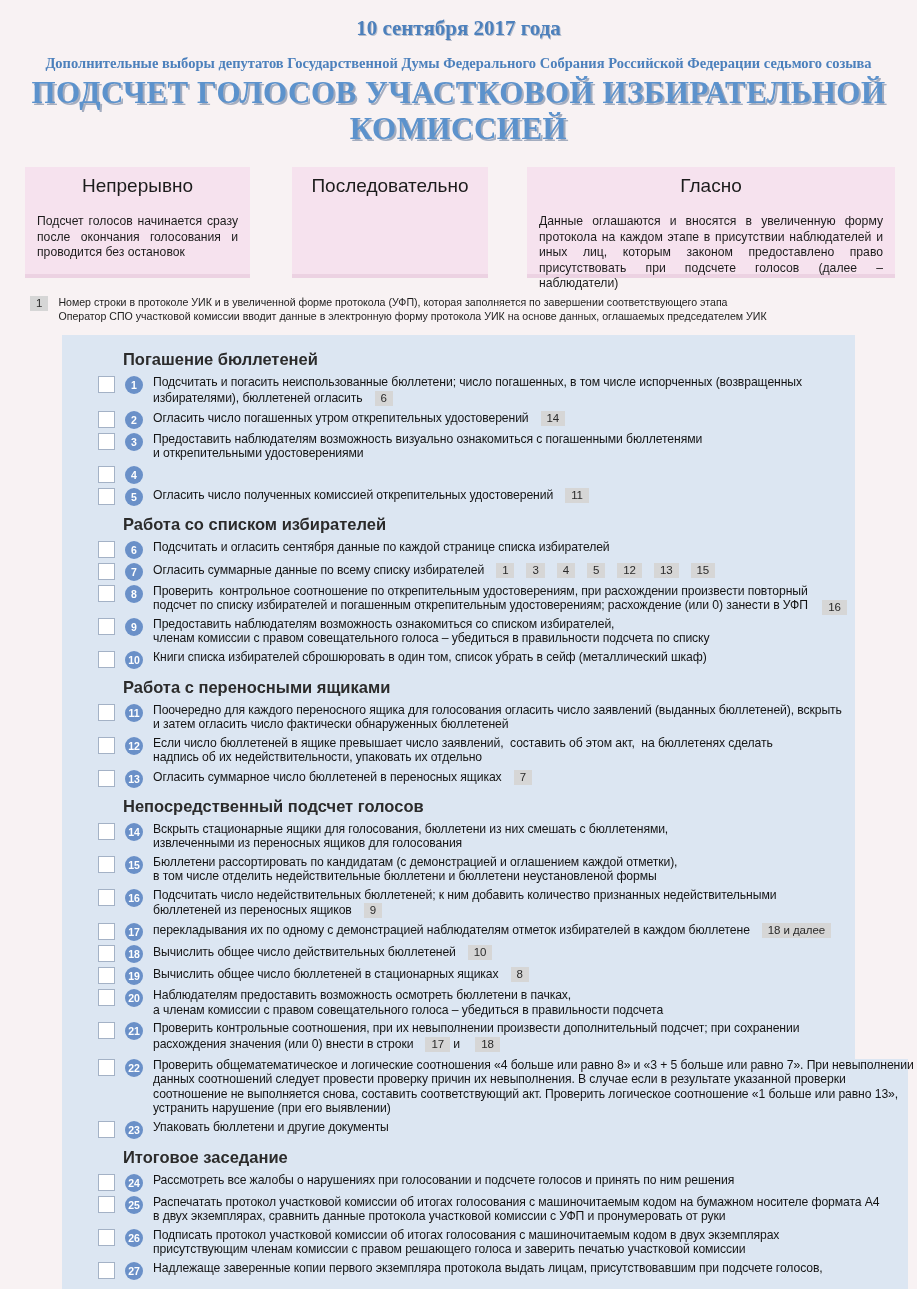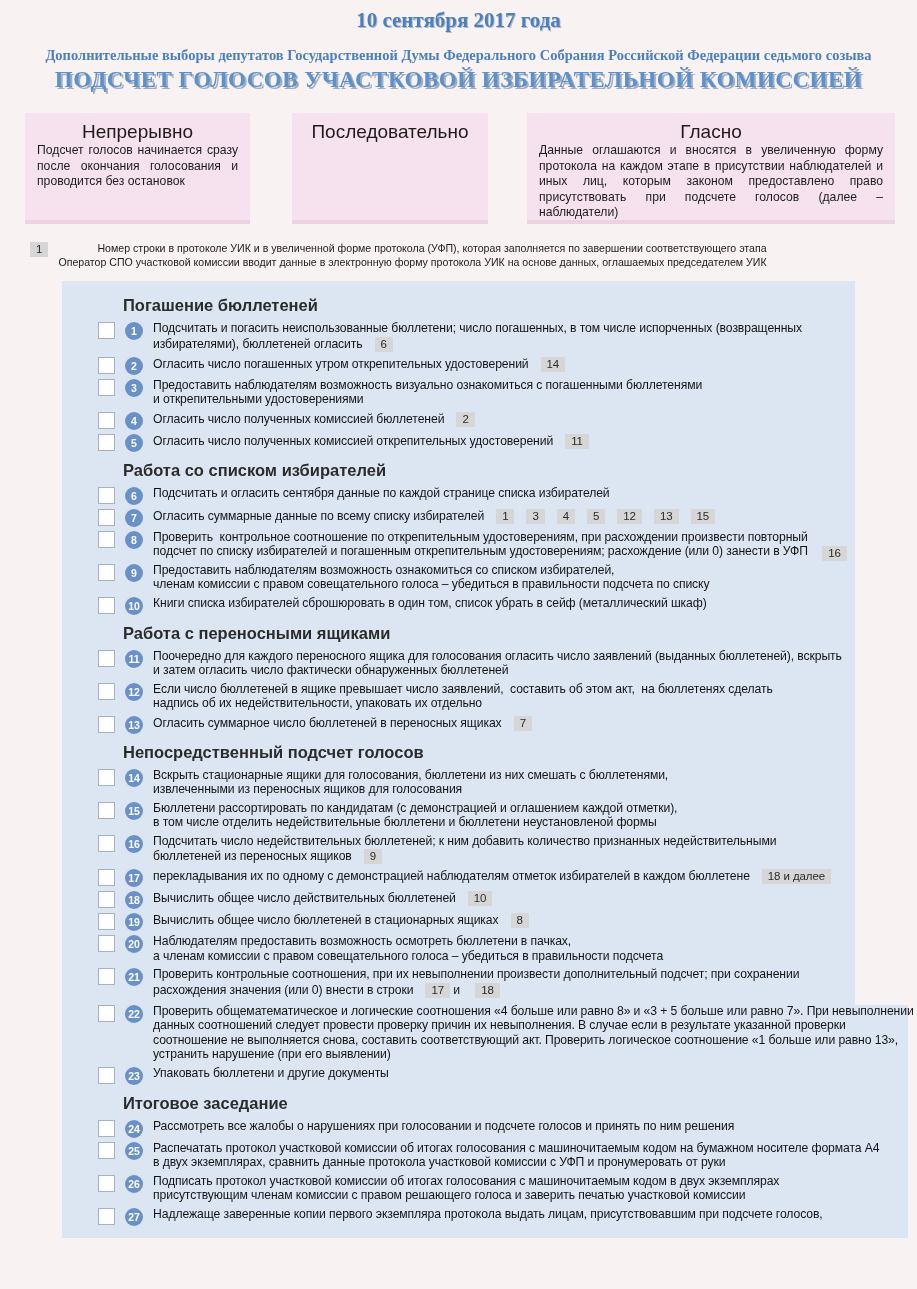--- a/index.html
+++ b/index.html
@@ -1,39 +1,39 @@
 <!DOCTYPE html>
 <html lang="ru"><head>
 <meta charset="utf-8">
 <style>
   html,body{margin:0;padding:0;}
   body{background:#e8e8e8;font-family:"Liberation Sans",sans-serif;}
   .page{position:relative;width:917px;height:1289px;background:#f8f2f3;margin:0 auto;overflow:hidden;}
 
   
   .hdr{text-align:center;font-family:"Liberation Serif",serif;font-weight:bold;}
-  .hdr-date{padding-top:8px;font-size:21px;color:#4c80bc;text-shadow:1px 1px 0 rgba(60,90,130,.35);}
+  .hdr-date{padding-top:16px;font-size:21px;color:#4c80bc;text-shadow:1px 1px 0 rgba(60,90,130,.35);}
   .hdr-sub{margin-top:13px;font-size:14.5px;color:#4c80bc;line-height:18px;}
   .hdr-sub2{font-size:14.5px;color:#4c80bc;line-height:18px;}
-  .hdr-title{margin-top:3px;font-size:23px;color:#5c92cc;letter-spacing:.5px;
+  .hdr-title{margin-top:3px;font-size:31px;color:#5c92cc;letter-spacing:.5px;
              text-shadow:2px 2px 0 rgba(62,88,128,.45);}
 
   
   .principles{display:flex;margin:20px 0 0 25px;}
   .pbox{background:#f6e2ee;border-bottom:4px solid #ecd2e2;height:99px;padding:8px 12px 0 12px;box-sizing:content-box;}
-  .pbox .ptitle{text-align:center;font-size:19px;color:#1c1c1c;margin-bottom:0;}
+  .pbox .ptitle{text-align:center;font-size:19px;color:#1c1c1c;margin-bottom:17px;}
   .pbox .ptext{font-size:12.2px;color:#1c1c1c;line-height:15.5px;text-align:justify;}
   .pbox1{width:201px;}
   .pbox2{width:172px;margin-left:42px;}
   .pbox3{width:344px;margin-left:39px;}
 
   
   .legend{display:flex;margin:18px 0 0 30px;align-items:flex-start;}
   .legend-badge{flex:0 0 auto;}
-  .legend-text{margin-left:10px;font-size:10.6px;color:#222;line-height:13.5px;text-align:right;}
+  .legend-text{margin-left:10px;font-size:10.6px;color:#222;line-height:13.5px;}
 
   
   .panel{background:#dce6f2;margin-left:62px;}
   .panel-a{width:793px;padding:6px 0 2px 0;margin-top:12px;}
   .panel-b{width:846px;padding:0 0 8px 0;}
 
   .section-title{margin:9px 0 7px 61px;font-size:16.5px;color:#2b2b2b;font-weight:bold;}
   .item{position:relative;display:flex;align-items:flex-start;margin:0 0 4px 36px;}
   .cbx{flex:0 0 auto;width:15px;height:15px;background:#ffffff;border:1px solid #a4b2c6;margin-top:0px;}
   .num{flex:0 0 auto;width:18px;height:18px;margin-left:10px;border-radius:50%;background:#6a90c8;
@@ -98,23 +98,20 @@
         <div class="cbx"></div>
         <div class="num">3</div>
         <div class="itext">
           <div class="line"><span>Предоставить наблюдателям возможность визуально ознакомиться с погашенными бюллетенями</span></div>
           <div class="line"><span>и открепительными удостоверениями</span></div>
         </div>
       </div>
       <div class="item">
         <div class="cbx"></div>
         <div class="num">4</div>
-        <div class="itext">
-          <div class="line"><span>Огласить число полученных комиссией бюллетеней</span><span class="badge">2</span></div>
-        </div>
       </div>
       <div class="item">
         <div class="cbx"></div>
         <div class="num">5</div>
         <div class="itext">
           <div class="line"><span>Огласить число полученных комиссией открепительных удостоверений</span><span class="badge">11</span></div>
         </div>
       </div>
       <div class="section-title">Работа со списком избирателей</div>
       <div class="item">

